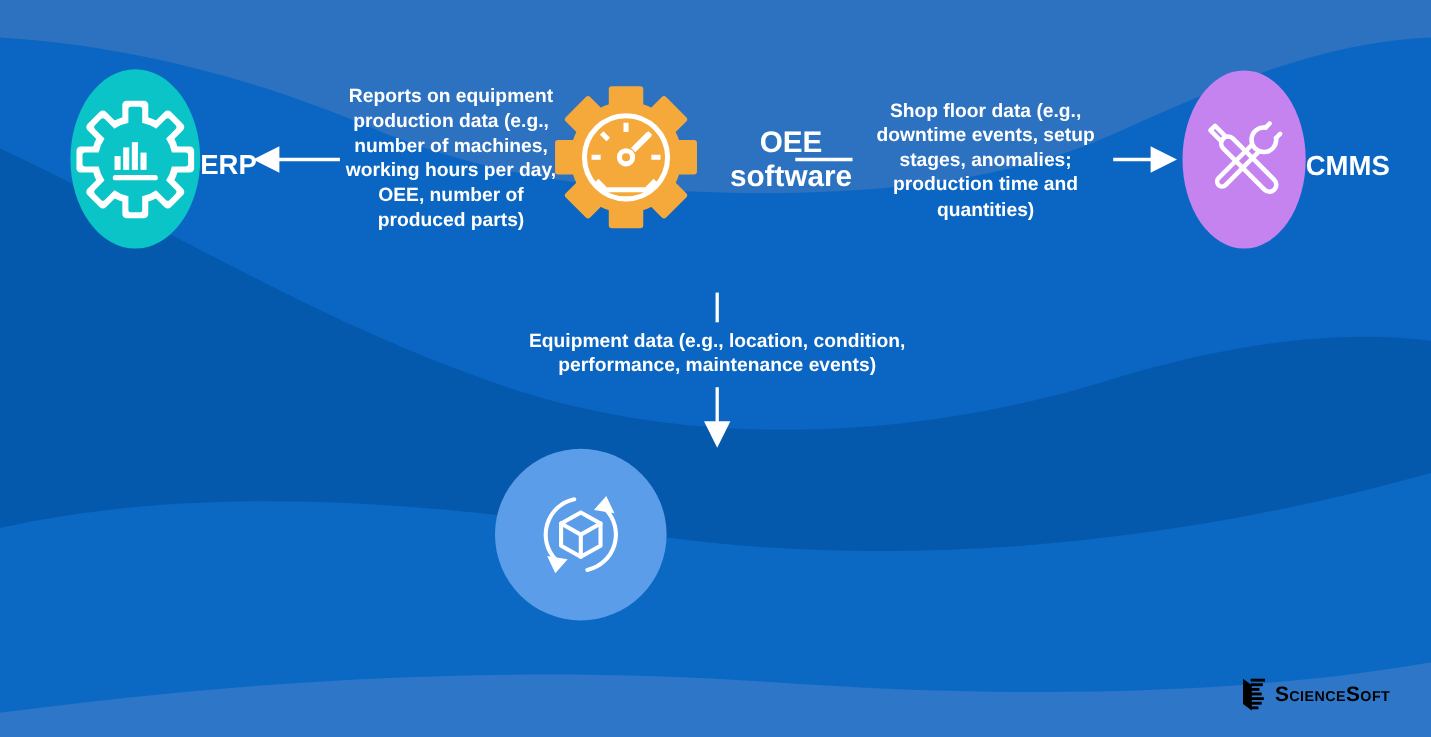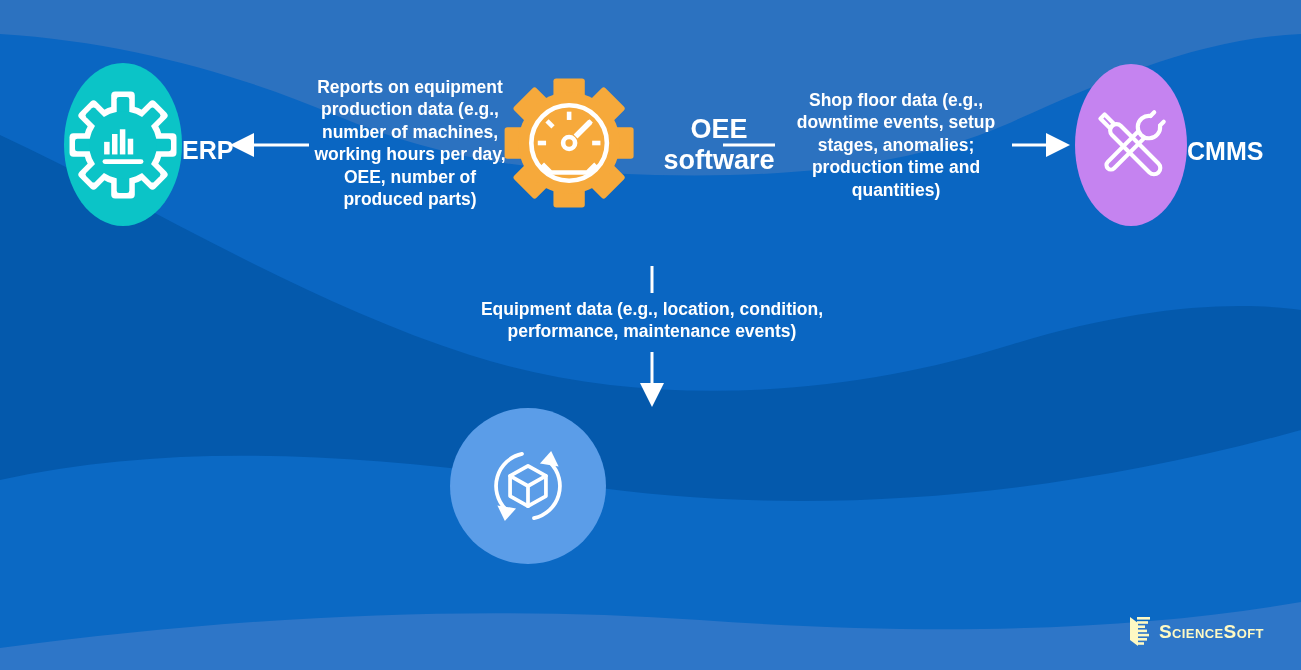--- a/index.html
+++ b/index.html
@@ -140,21 +140,21 @@
           <path d="M31 -47 L41 -26 L16 -30 Z"></path>
         </g>
       </svg>
     </div>
   </div>
 
   <div class="edge-label" style="left:303px; top:76px; width:214px;">Reports on equipment production data (e.g., number of machines, working hours per day, OEE, number of produced parts)</div>
   <div class="edge-label" style="left:777px; top:89px; width:238px;">Shop floor data (e.g., downtime events, setup stages, anomalies; production time and quantities)</div>
   <div class="edge-label" style="left:455px; top:298px; width:394px;">Equipment data (e.g., location, condition, performance, maintenance events)</div>
 
-  <div class="logo" style="color: #fef9c3;">
+  <div class="logo" style="color: #000000;">
     <svg width="24" height="31" viewBox="0 0 24 31">
       <g fill="currentColor">
         <path d="M2 1 L10 7 V30 L2 24 Z"></path>
         <rect x="9" y="1" width="13" height="2.6"></rect>
         <rect x="9" y="5.2" width="11" height="2.6"></rect>
         <rect x="9" y="9.4" width="8" height="2.6"></rect>
         <rect x="9" y="13.6" width="10" height="2.6"></rect>
         <rect x="9" y="17.8" width="12" height="2.6"></rect>
         <rect x="9" y="22" width="10" height="2.6"></rect>
         <rect x="9" y="26.2" width="7" height="2.6"></rect>

